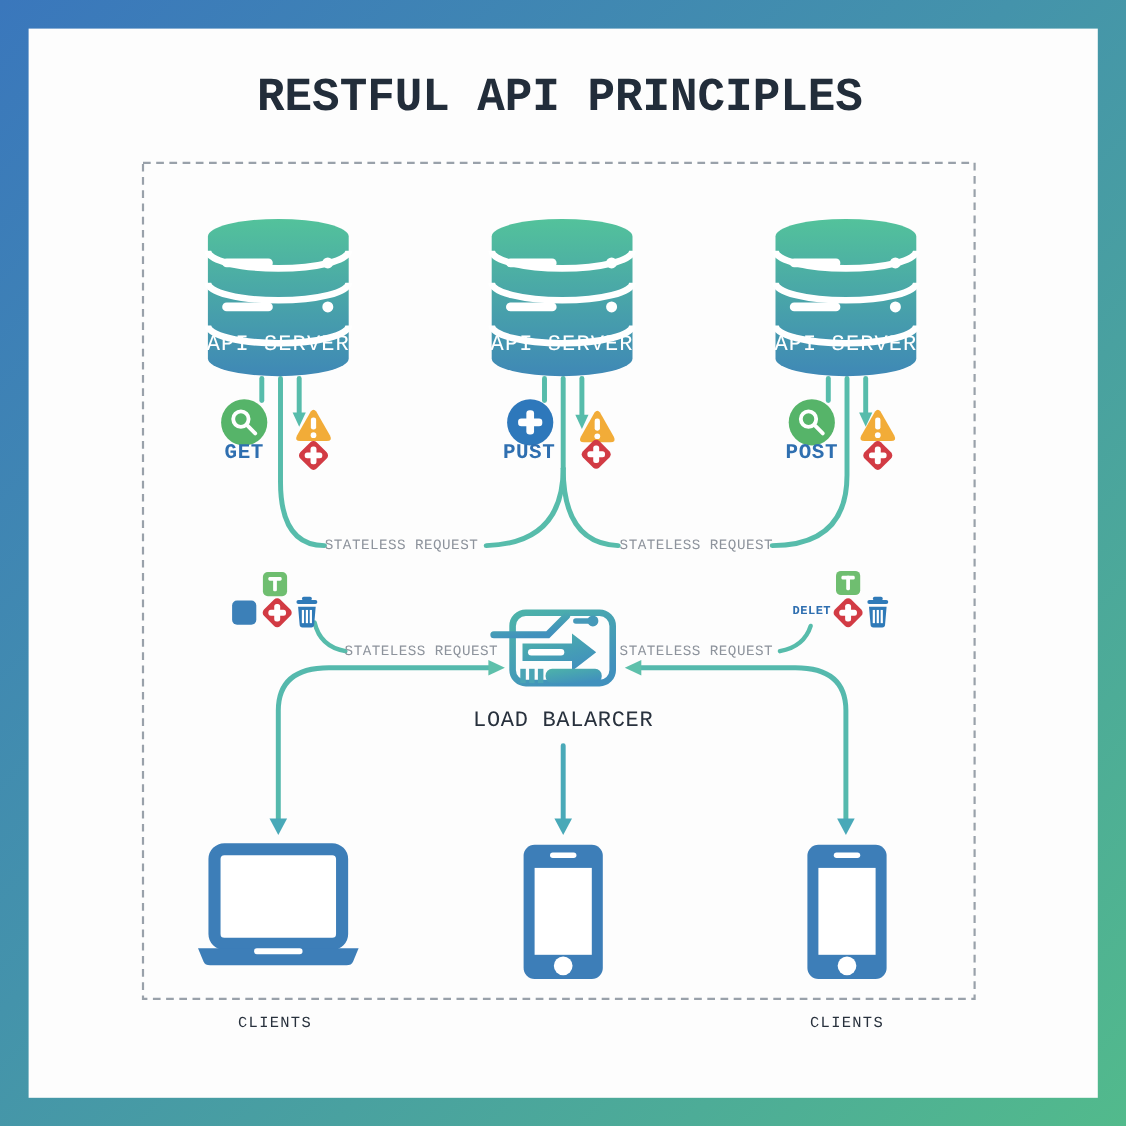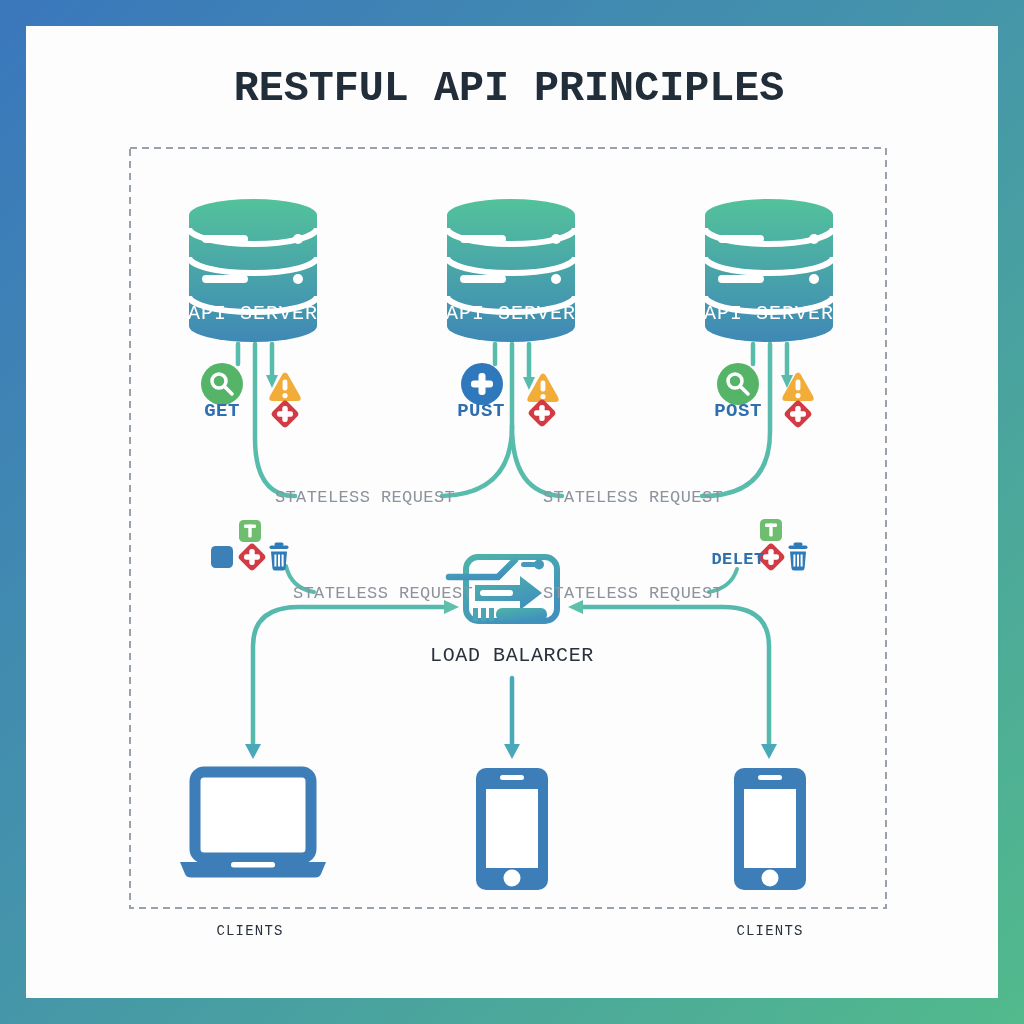--- a/index.html
+++ b/index.html
@@ -12,22 +12,22 @@
   }
   .canvas{
     position:absolute;left:26px;top:26px;right:26px;bottom:26px;
     background:#fdfdfd;
   }
   svg.scene{position:absolute;left:0;top:0;width:1024px;height:1024px;display:block;}
   .t{position:absolute;transform:translateX(-50%);white-space:nowrap;line-height:1;}
   .title{font-size:43px;font-weight:bold;color:#222d3a;transform:translateX(-50%) scaleX(0.97);}
   .srv{font-size:20px;color:#ffffff;letter-spacing:1px;}
   .method{font-size:19px;font-weight:bold;color:#2f6fb0;letter-spacing:0.5px;}
-  .stateless{font-size:17px;color:#8d939c;letter-spacing:0.4px;}
-  .delete{font-size:17px;font-weight:bold;color:#2f6fb0;letter-spacing:0.4px;}
+  .stateless{font-size:13px;color:#8d939c;letter-spacing:0.4px;}
+  .delete{font-size:11px;font-weight:bold;color:#2f6fb0;letter-spacing:0.4px;}
   .lb{font-size:20px;color:#28313d;letter-spacing:0.6px;}
   .clients{font-size:14px;color:#28313d;letter-spacing:1.2px;}
 </style>
 </head>
 <body>
 
 <div class="frame">
   <div class="canvas"></div>
 
   <svg class="scene" viewBox="0 0 1024 1024">

